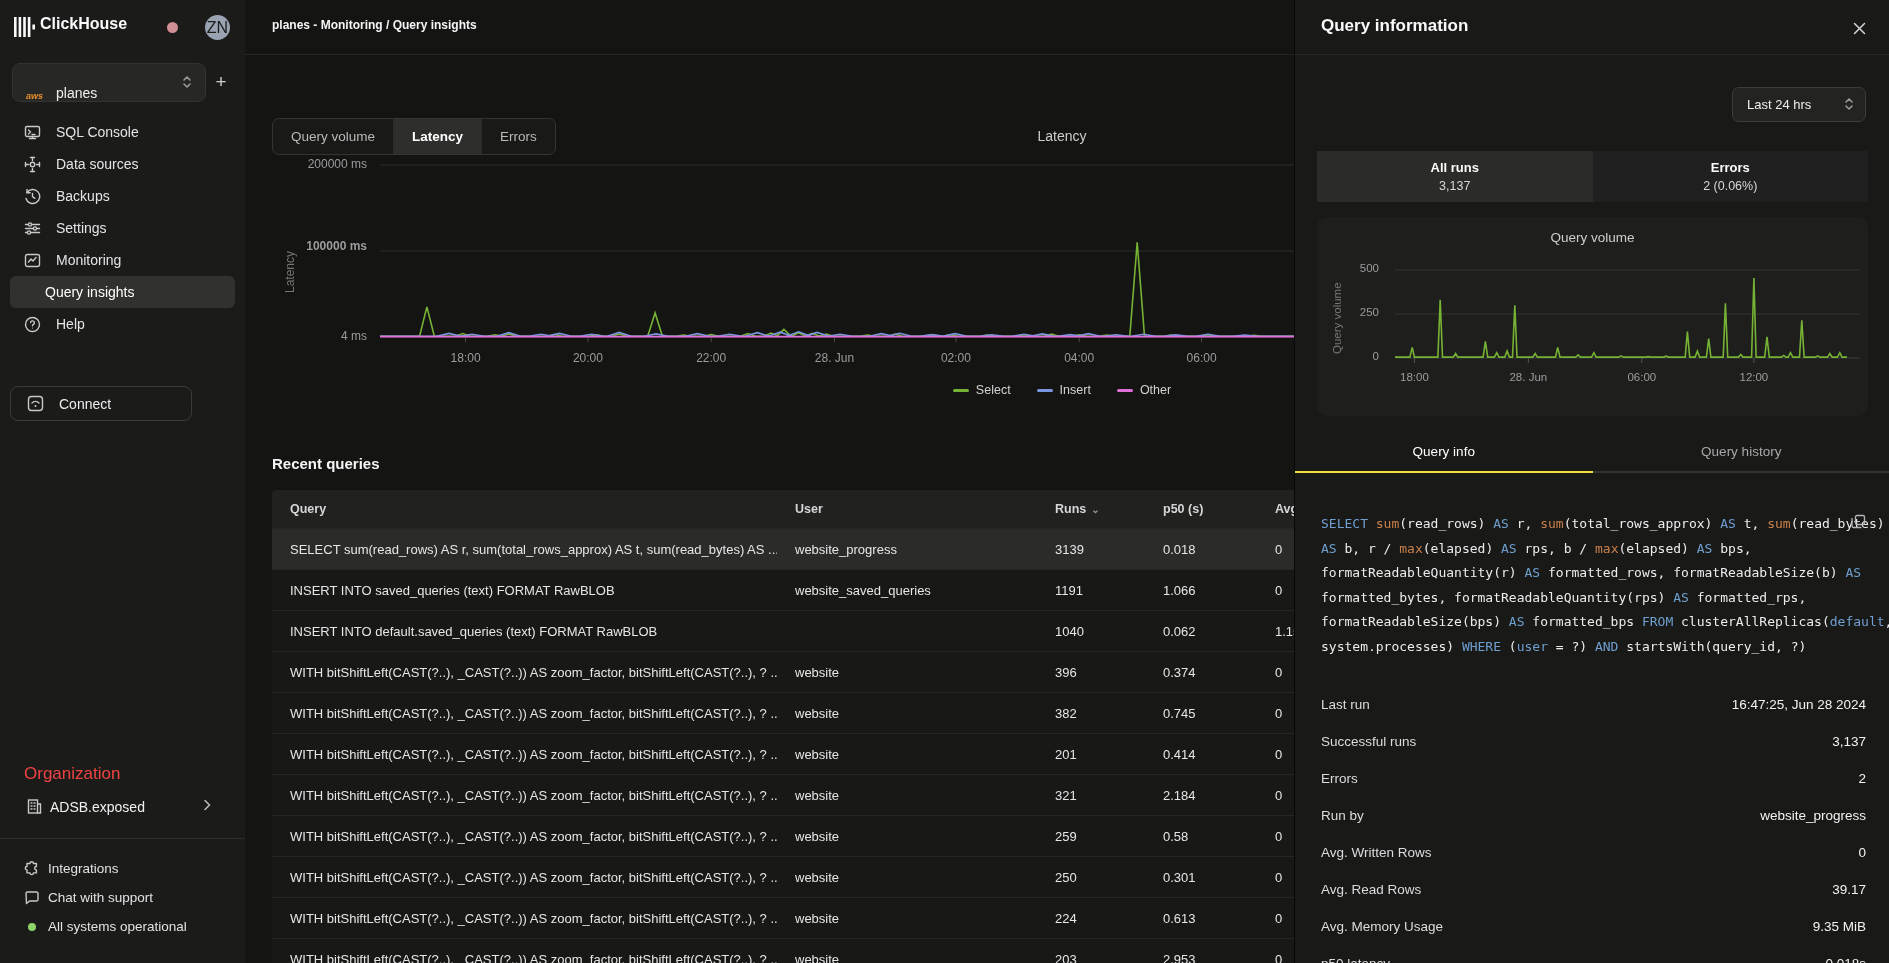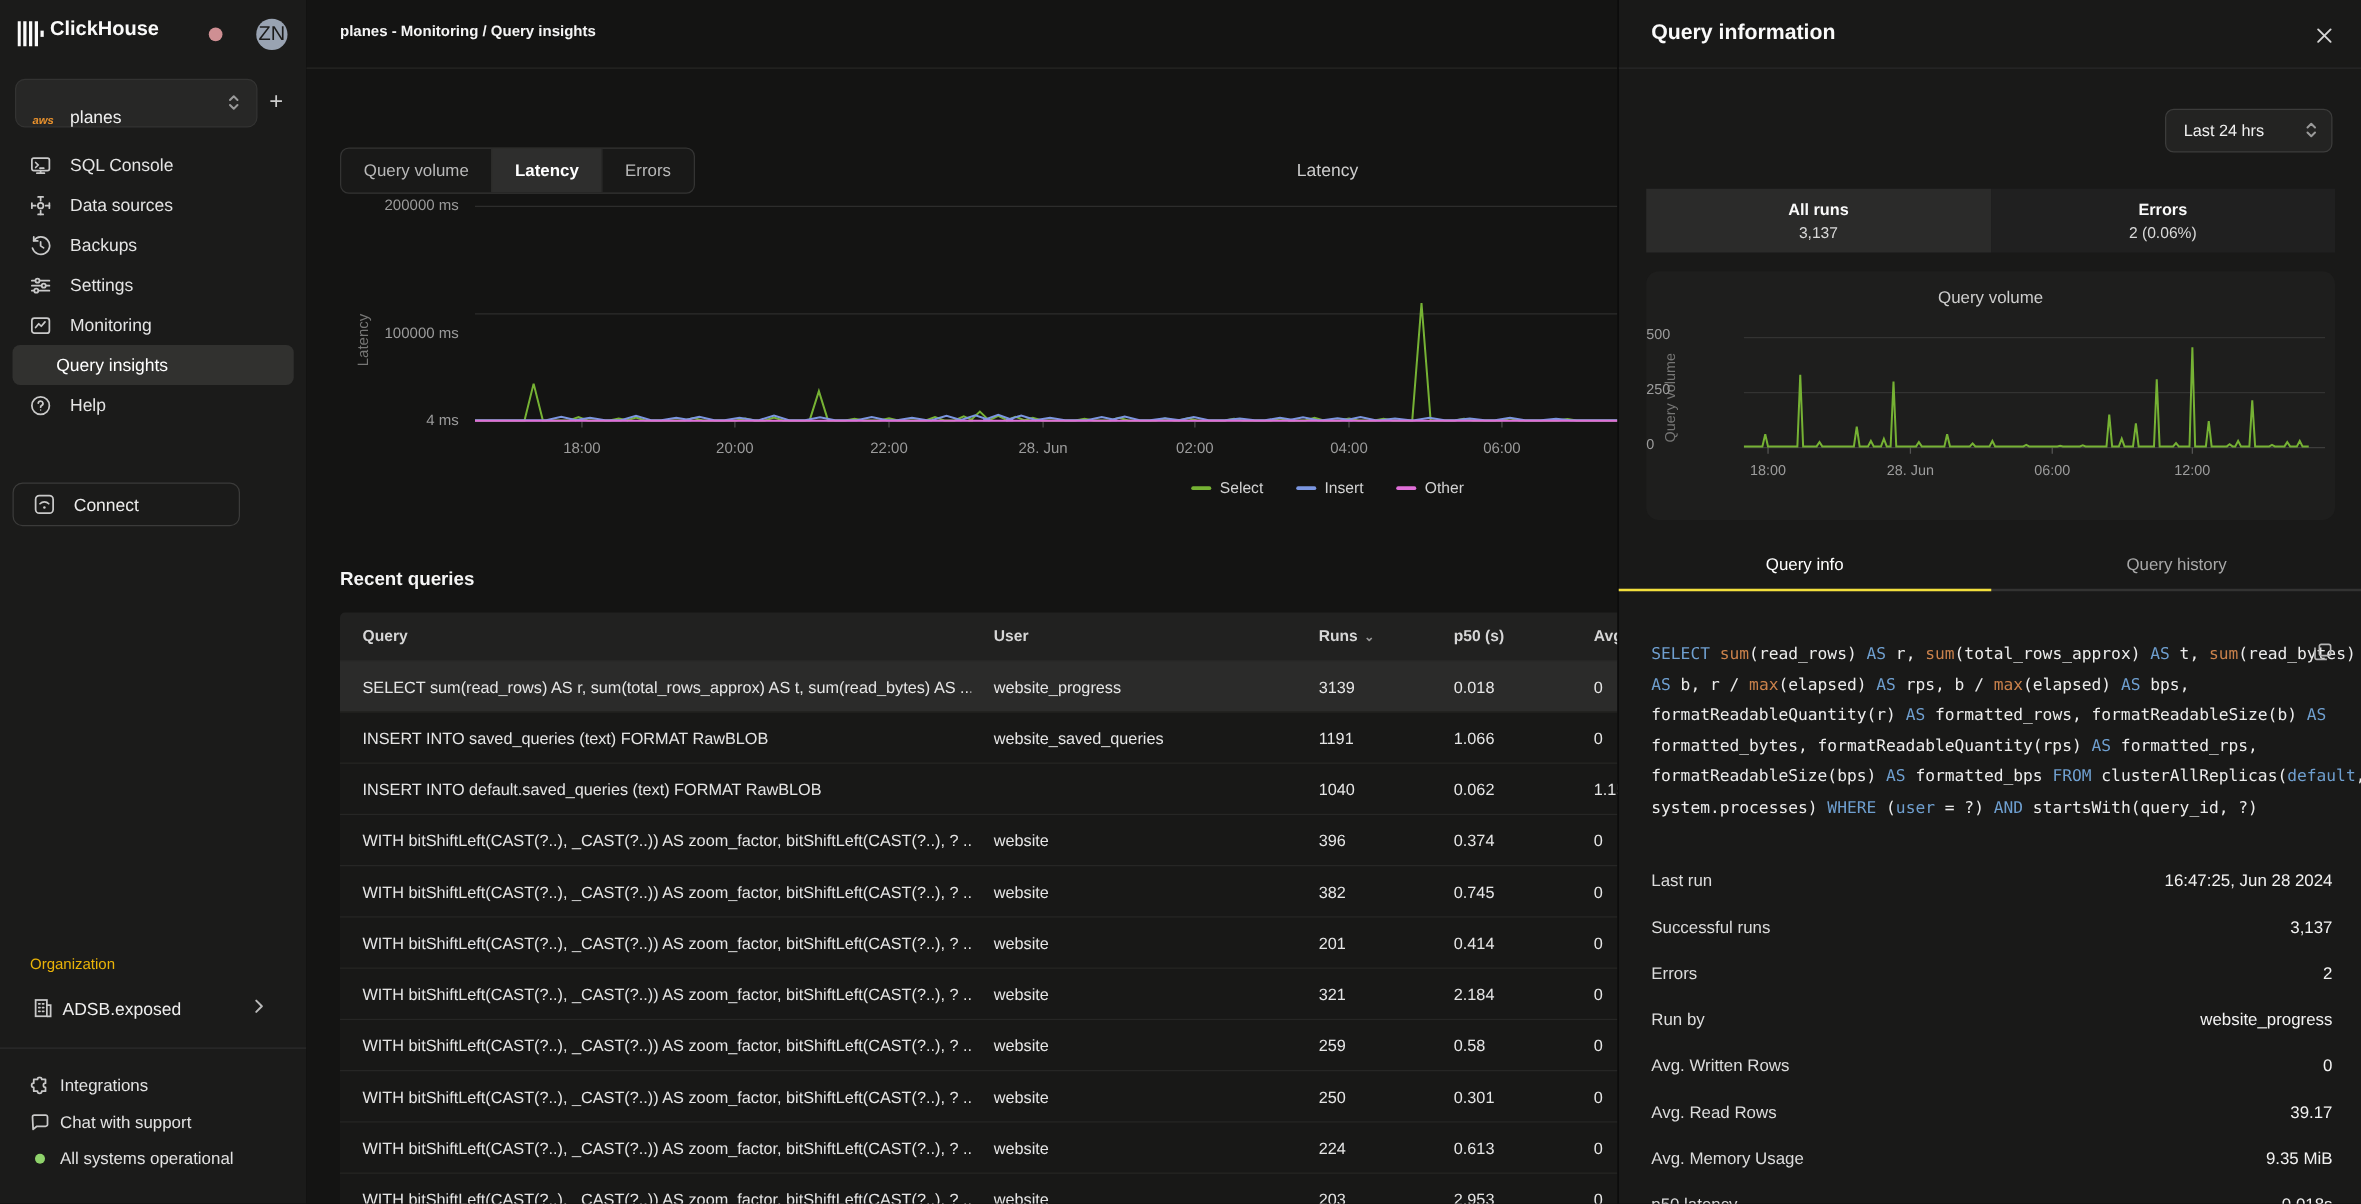--- a/index.html
+++ b/index.html
@@ -24,21 +24,21 @@
   .nav-item{position:relative;height:32px;display:flex;align-items:center;cursor:pointer;}
   .nav-item .ico{position:absolute;left:24px;width:17px;height:17px;display:flex;align-items:center;justify-content:center;}
   .nav-item .lbl{position:absolute;left:56px;font-size:14px;color:#e4e4e4;}
   .nav-item.sub .lbl{left:45px;}
   .nav-item.sel{background:#31312f;border-radius:6px;margin:0 10px;}
   .nav-item.sel .lbl{left:35px;color:#ffffff;}
   .connect-btn{position:absolute;left:10px;top:386px;width:180px;height:33px;border:1px solid #3b3b3a;border-radius:8px;
           display:flex;align-items:center;cursor:pointer;background:transparent;}
   .connect-btn .ico{margin-left:16px;display:flex;}
   .connect-btn .lbl{margin-left:15px;font-size:14px;color:#ededed;}
-  .org-label{position:absolute;left:24px;top:764px;font-size:12px;color:#eab308;}
+  .org-label{position:absolute;left:24px;top:764px;font-size:17px;color:#ef4444;}
   .org-row{position:absolute;left:0;top:792px;width:245px;height:30px;cursor:pointer;}
   .org-row .ico{position:absolute;left:26px;top:6px;}
   .org-row .lbl{position:absolute;left:50px;top:7px;font-size:14px;color:#f0f0f0;}
   .org-row .chev{position:absolute;left:203px;top:7px;color:#b9b9b9;font-size:13px;}
   .sb-divider{position:absolute;left:0;top:838px;width:245px;height:1px;background:#2d2d2c;}
   .sb-footer{position:absolute;left:0;top:854px;width:245px;}
   .ft-item{position:relative;height:29px;display:flex;align-items:center;cursor:pointer;}
   .ft-item .ico{position:absolute;left:24px;width:16px;height:16px;display:flex;align-items:center;justify-content:center;}
   .ft-item .lbl{position:absolute;left:48px;font-size:13.5px;color:#e2e2e2;}
   
@@ -72,21 +72,21 @@
   .time-select{position:absolute;right:24px;top:87px;width:132px;height:33px;background:#232322;border:1px solid #3c3c3b;border-radius:7px;display:flex;align-items:center;cursor:pointer;}
   .time-select .lbl{margin-left:14px;font-size:13px;color:#f0f0f0;}
   .time-select .svc-chevrons{right:11px;top:8px;}
   .stat-tabs{position:absolute;left:22px;top:151px;width:551px;height:51px;display:flex;cursor:pointer;}
   .stat-tab{flex:1;display:flex;flex-direction:column;align-items:center;justify-content:center;background:#202020;}
   .stat-tab.sel{background:#2b2b2a;}
   .stat-tab .sl{font-size:13px;font-weight:700;color:#fafafa;}
   .stat-tab .sv{font-size:12.5px;color:#d8d8d8;margin-top:4px;}
   .vol-card{position:absolute;left:22px;top:217px;width:551px;height:199px;background:#1e1e1d;border-radius:10px;}
   .vol-title{position:absolute;left:0;top:13px;width:551px;text-align:center;font-size:13.5px;color:#cdcdcd;}
-  .vc-ytick{position:absolute;left:0;width:62px;font-size:11.5px;color:#9c9c9c;}
+  .vc-ytick{position:absolute;left:0;width:62px;text-align:right;font-size:11.5px;color:#9c9c9c;}
   .vc-xtick{position:absolute;width:80px;text-align:center;font-size:11.5px;color:#9c9c9c;}
   .vc-ylab{position:absolute;font-size:11.5px;color:#767675;transform:rotate(-90deg);transform-origin:left top;}
   .panel-tabs{position:absolute;left:0;top:437px;width:595px;height:34px;border-bottom:2px solid #333332;display:flex;}
   .ptab{flex:1;text-align:center;font-size:13.5px;color:#a8a8a8;line-height:30px;cursor:pointer;position:relative;}
   .ptab.active{color:#ffffff;}
   .ptab.active:after{content:"";position:absolute;left:0;right:0;bottom:-2px;height:2.5px;background:#f2df3c;}
   .code{position:absolute;left:26px;top:512px;width:545px;font-family:"DejaVu Sans Mono",monospace;font-size:13px;line-height:24.5px;white-space:pre;}
   .code .k{color:#6f9fcf;}
   .code .f{color:#c9814b;}
   .code .p{color:#ececec;}
@@ -259,21 +259,21 @@
   <div class="seg-tabs" id="main-tabs">
       <div class="seg">Query volume</div>
       <div class="seg active">Latency</div>
       <div class="seg">Errors</div>
     </div>
 
   <div id="latency-chart-mount">
       <div class="chart-title">Latency</div>
       <div class="ylab" style="left: 38px; top: 293px;">Latency</div>
       <div class="ytick" style="top: 329px;">4 ms</div>
-      <div class="ytick" style="top: 259px;">100000 ms</div>
+      <div class="ytick" style="top: 239px; font-weight: bold;">100000 ms</div>
       <div class="ytick" style="top: 157px;">200000 ms</div>
       <svg width="1160" height="205" style="position:absolute;left:135px;top:150px;">
         <line x1="0" y1="101" x2="1160" y2="101" stroke="#2d2d2c" stroke-width="1"></line>
         <line x1="0" y1="15" x2="1160" y2="15" stroke="#2d2d2c" stroke-width="1"></line>
         <line x1="0" y1="187" x2="1160" y2="187" stroke="#3a3a39" stroke-width="1"></line>
         <line x1="85.56" y1="187" x2="85.56" y2="192" stroke="#4a4a49" stroke-width="1"></line>
         <line x1="207.92000000000002" y1="187" x2="207.92000000000002" y2="192" stroke="#4a4a49" stroke-width="1"></line>
         <line x1="331.2" y1="187" x2="331.2" y2="192" stroke="#4a4a49" stroke-width="1"></line>
         <line x1="454.48" y1="187" x2="454.48" y2="192" stroke="#4a4a49" stroke-width="1"></line>
         <line x1="575.92" y1="187" x2="575.92" y2="192" stroke="#4a4a49" stroke-width="1"></line>

